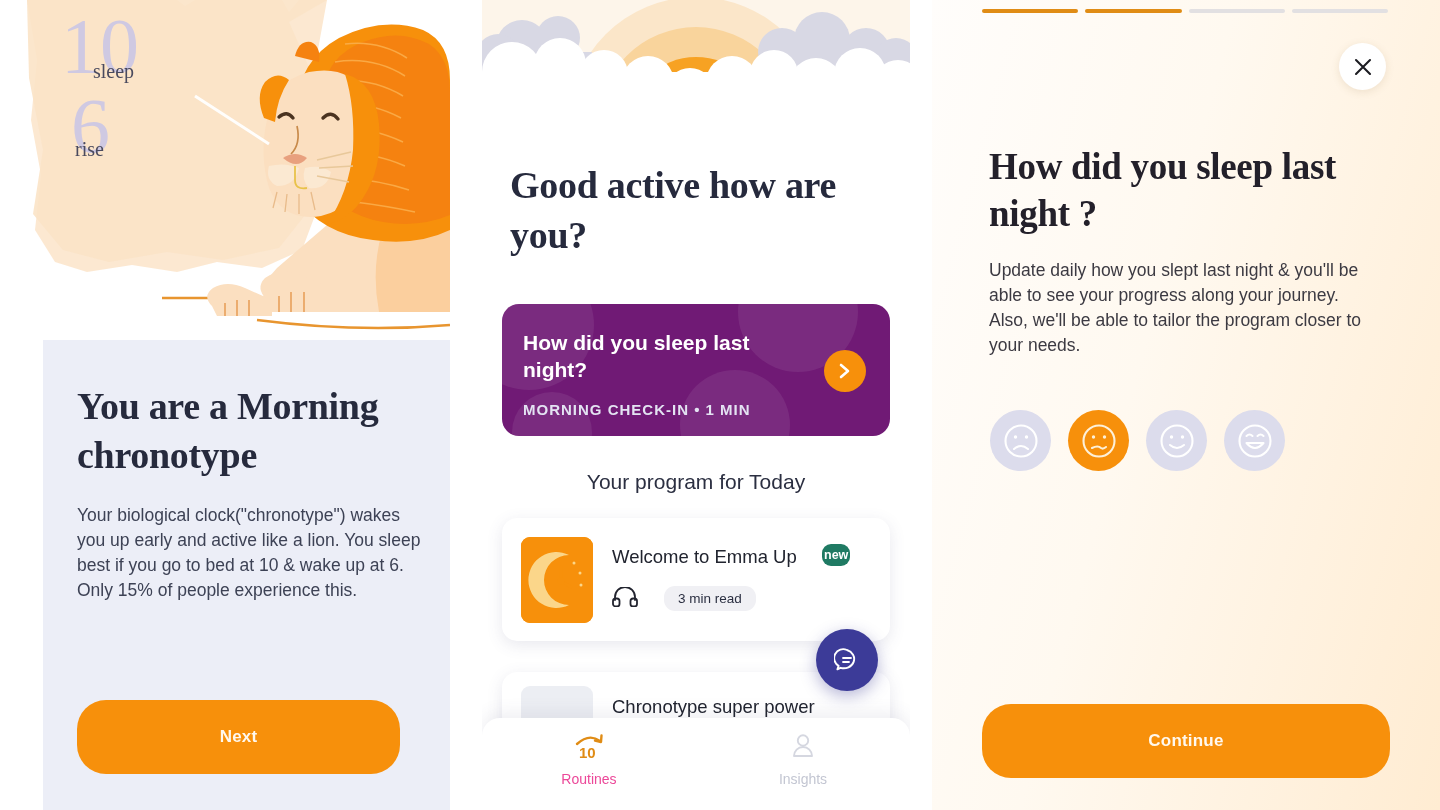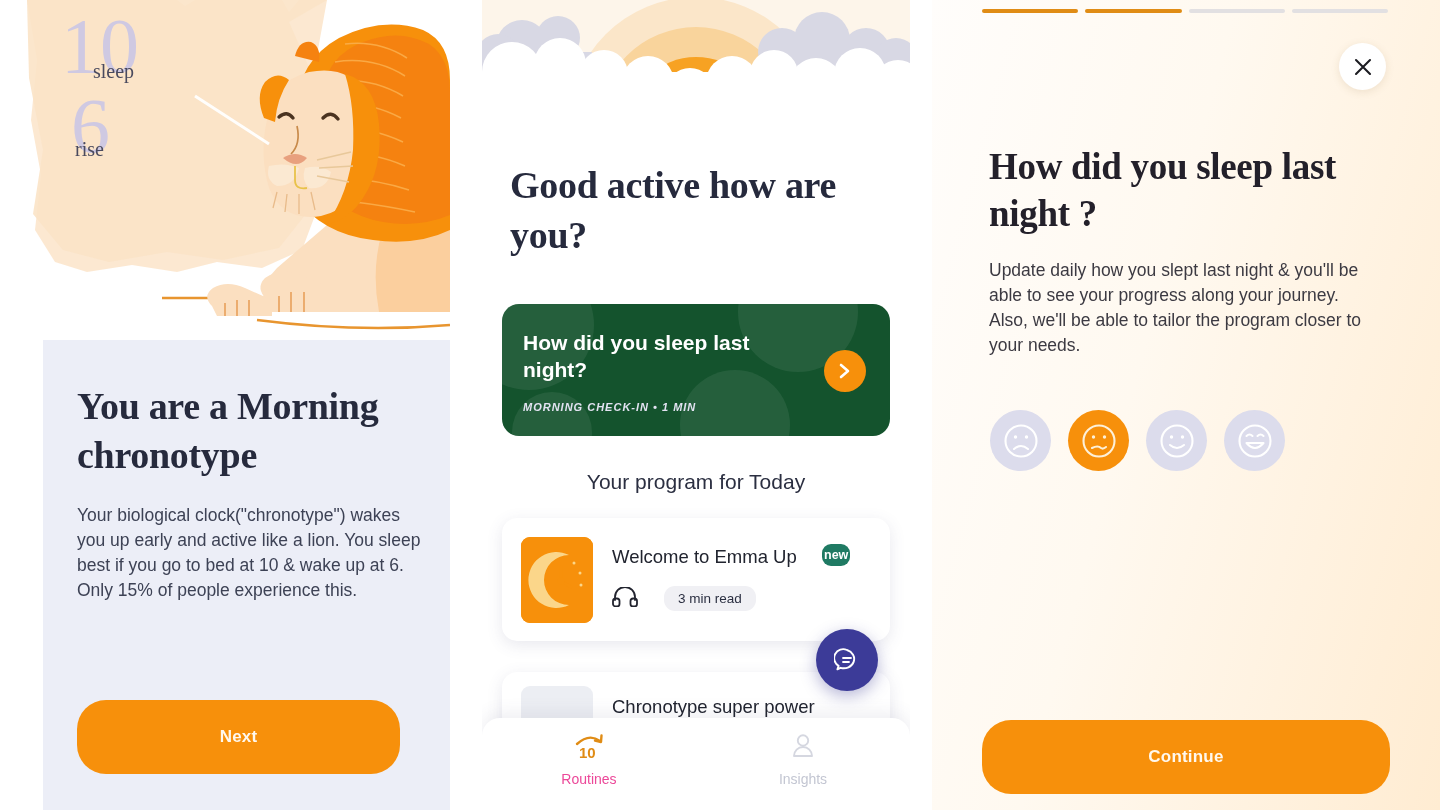--- a/index.html
+++ b/index.html
@@ -62,34 +62,34 @@
   }
   .p2-head {
     position: absolute; top: 160px; left: 28px; width: 380px;
     font-family: "Liberation Serif", serif;
     font-weight: 700; font-size: 38px; line-height: 1.32;
     color: #262a3d; letter-spacing: -0.3px;
   }
   #p2-checkin {
     position: absolute; top: 304px; left: 20px; width: 388px; height: 132px;
     border-radius: 17px;
-    background: #14532d;
+    background: #701a75;
     overflow: hidden;
     cursor: pointer;
   }
   #p2-checkin .blob {
     position: absolute; border-radius: 50%; background: rgba(255,255,255,0.075);
   }
   .ci-title {
     position: absolute; left: 21px; top: 26px; width: 268px;
     color: #ffffff; font-size: 21px; font-weight: 700; line-height: 1.28;
   }
   .ci-meta {
     position: absolute; left: 21px; top: 97px;
-    color: #e3e3f2; font-size: 11px; font-weight: 700; letter-spacing: 1.0px; font-style: italic;
+    color: #e3e3f2; font-size: 15px; font-weight: 700; letter-spacing: 1.0px;
   }
   .ci-arrow {
     position: absolute; right: 24px; top: 46px;
     width: 42px; height: 42px; border-radius: 50%;
     background: #f7900b; display:flex; align-items:center; justify-content:center;
     color: #fff; font-size: 19px; font-weight: 700; cursor:pointer;
   }
   .p2-section {
     position: absolute; top: 470px; left: 0; width: 428px;
     text-align: center; font-size: 21px; font-weight: 400; color: #2b2f41;
@@ -165,21 +165,21 @@
   #p3-faces {
     position: absolute; top: 410px; left: 58px; width: 400px;
     display: flex; gap: 17px;
   }
   .face {
     width: 61px; height: 61px; border-radius: 50%;
     background: #dcdcec; display:flex; align-items:center; justify-content:center;
     cursor: pointer;
   }
   .face.sel { background: #f7900b; }
-  #p3-continue { left: 50px; right: 50px; bottom: 16px; width: auto; }
+  #p3-continue { left: 50px; right: 50px; bottom: 32px; width: auto; }
 </style>
 </head>
 <body>
 
 <div class="stage">
 
   <div class="panel" id="panel1">
 
     <div id="p1-illo">
       <svg width="423" height="340" viewBox="0 0 423 340" xmlns="http://www.w3.org/2000/svg">

